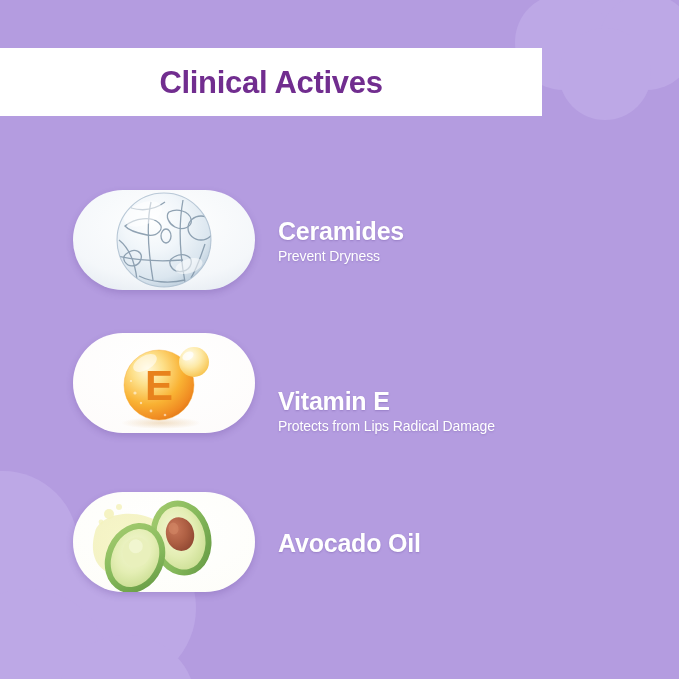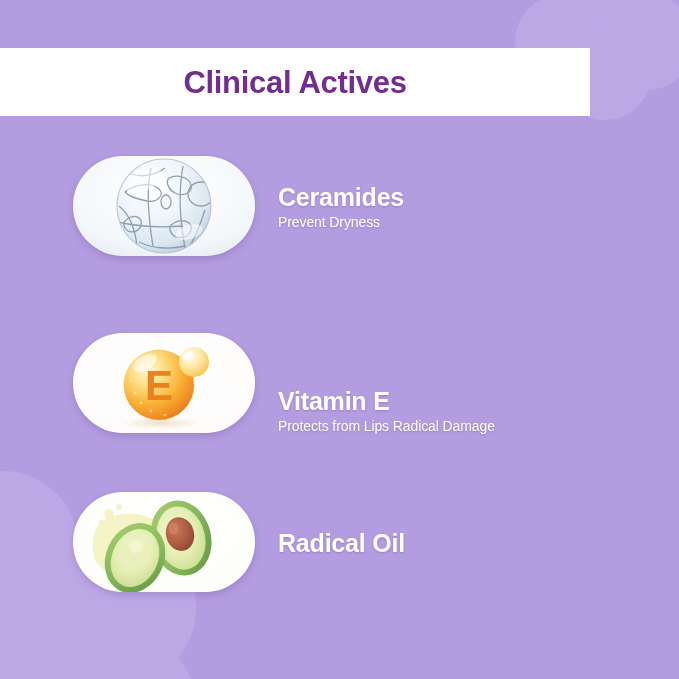--- a/index.html
+++ b/index.html
@@ -49,21 +49,21 @@
   #blob-bl .l1 { left: 0px;   top: 0px;    width: 150px; height: 150px; }
   #blob-bl .l2 { left: 110px; top: 58px;   width: 158px; height: 158px; }
   #blob-bl .l3 { left: 18px;  top: 118px;  width: 164px; height: 164px; }
   #blob-bl .l4 { left: 128px; top: 164px;  width: 140px; height: 140px; }
 
   
   #header-band {
     position: absolute;
     left: 0;
     top: 48px;
-    width: 590px;
+    width: 542px;
     height: 68px;
     background: #ffffff;
     display: flex;
     align-items: center;
     justify-content: center;
     z-index: 5;
   }
   #page-title {
     color: #712d8f;
     font-size: 31px;
@@ -73,21 +73,21 @@
   }
 
   
   .row {
     position: absolute;
     left: 73px;
     width: 580px;
     height: 100px;
     z-index: 4;
   }
-  #row-0 { top: 156px; }
+  #row-0 { top: 190px; }
   #row-1 { top: 333px; }
   #row-2 { top: 492px; }
 
   .icon-card {
     position: absolute;
     left: 0;
     top: 0;
     width: 182px;
     height: 100px;
     border-radius: 50px;
@@ -294,17 +294,17 @@
 
         <g transform="rotate(24 62 66)">
           <ellipse cx="62" cy="66" rx="29" ry="36" fill="url(#skin3)"></ellipse>
           <ellipse cx="62" cy="66" rx="23" ry="30" fill="url(#flesh3)"></ellipse>
           <ellipse cx="61" cy="60" rx="14" ry="15" fill="#e9f0bc"></ellipse>
           <ellipse cx="58" cy="55" rx="7" ry="7" fill="#f3f7d4" opacity="0.8"></ellipse>
         </g>
       </svg>
     </div>
     <div class="row-text">
-      <div class="row-title">Radical Oil</div>
+      <div class="row-title">Avocado Oil</div>
     </div>
   </div>
 
 </div>
 
 </body></html>

